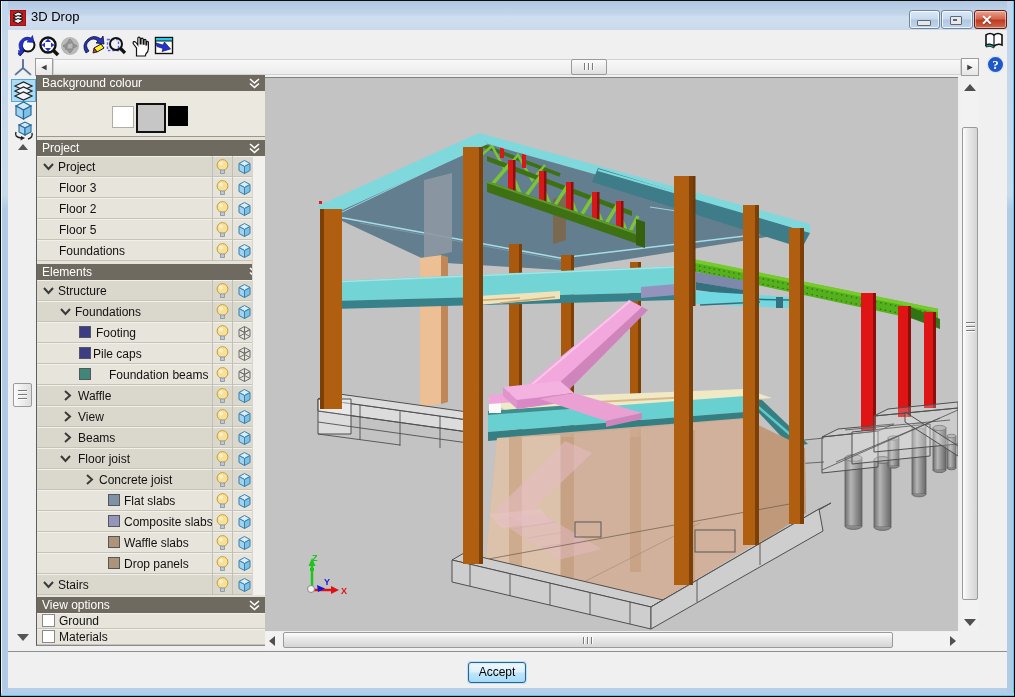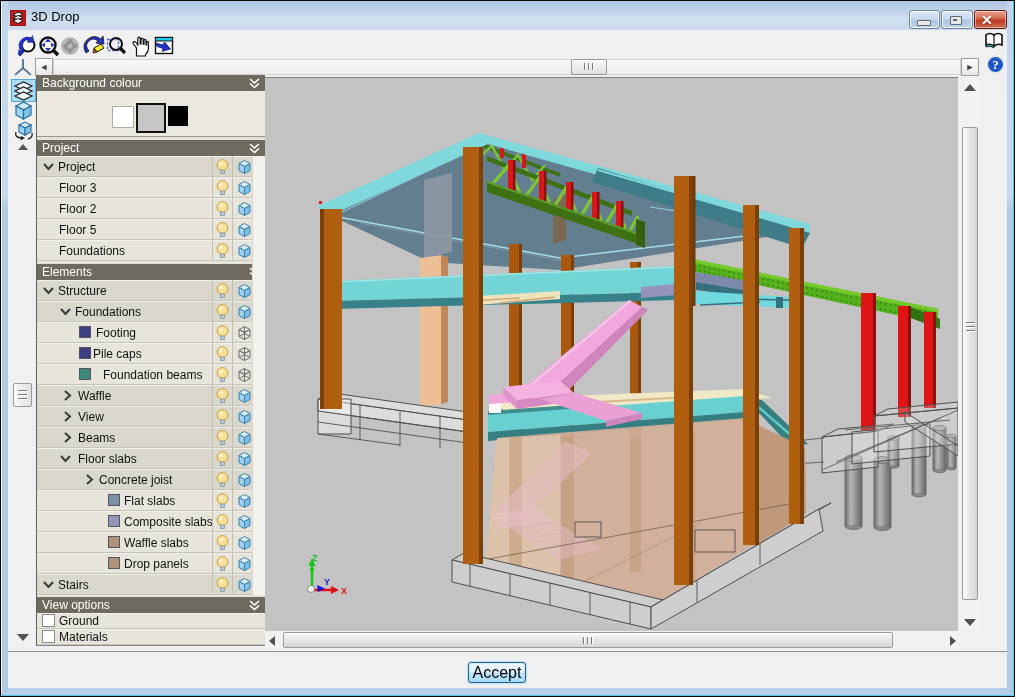--- a/index.html
+++ b/index.html
@@ -64,21 +64,21 @@
 
 #viewport{left:265px;top:77px;width:693px;height:553px;background:#c2c2c2;border-top:1px solid #808080;box-sizing:content-box;}
 
 #vtrack{left:961px;top:78px;width:18px;height:552px;background:#f2f2f2;}
 #vthumb{left:962px;top:127px;width:16px;height:473px;background:linear-gradient(90deg,#fdfdfd,#e9e9e9 40%,#d5d5d5);border:1px solid #9a9a9a;box-sizing:border-box;border-radius:2px;}
 
 #htrack{left:266px;top:632px;width:693px;height:17px;background:#f2f2f2;}
 #hthumb{left:283px;top:632px;width:610px;height:16px;background:linear-gradient(#fdfdfd,#e9e9e9 40%,#d5d5d5);border:1px solid #9a9a9a;box-sizing:border-box;border-radius:2px;}
 #sepline{left:8px;top:651px;width:999px;height:1px;background:#8f8f8f;}
 
-#accept{left:468px;top:662px;width:58px;height:21px;background:linear-gradient(#f0f8fd,#dff1fc 45%,#bfe5fa 55%,#a9dbf7);border:1px solid #2c628b;border-radius:3px;box-shadow:0 0 0 1px #b8e2f5, inset 0 0 2px #8ed4f2;box-sizing:border-box;font-size:16px;text-align:center;line-height:19px;color:#000;}
+#accept{left:468px;top:662px;width:58px;height:21px;background:linear-gradient(#f0f8fd,#dff1fc 45%,#bfe5fa 55%,#a9dbf7);border:1px solid #2c628b;border-radius:3px;box-shadow:0 0 0 1px #b8e2f5, inset 0 0 2px #8ed4f2;box-sizing:border-box;font-size:12px;text-align:center;line-height:19px;color:#000;}
 .arrglyph{color:#404040;font-size:9px;}
 svg{display:block;}
 </style>
 </head>
 <body>
 <div id="titlebar" class="abs"></div>
 <div id="client" class="abs"></div>
 
 <div id="frame-top" class="abs"></div>
 <div id="framebot" class="abs"></div>
@@ -376,21 +376,21 @@
           <polygon points="3,4.5 8.5,1.5 14,4.5 8.5,7.5"></polygon>
           <polygon points="3,4.5 8.5,7.5 8.5,14.5 3,11.5"></polygon>
           <polygon points="14,4.5 8.5,7.5 8.5,14.5 14,11.5"></polygon>
           <polyline points="3,11.5 8.5,8.5 14,11.5"></polyline>
           <line x1="8.5" y1="1.5" x2="8.5" y2="8.5"></line>
         </g>
       </svg>
     </div>
 <div class="abs prow rleaf rowline" style="left:37px;top:364px">
       <span class="swatch" style="left:42px;background:#3f8878"></span>
-      <span class="rtext" style="left:66px">Foundation beams</span>
+      <span class="rtext" style="left:72px">Foundation beams</span>
       <span class="sep1"></span>
       <span class="sep2"></span>
       <svg class="bulb" width="14" height="16">
         <circle cx="6.5" cy="6" r="5.4" fill="#f7e09a" stroke="#c9a032" stroke-width="1"></circle>
         <circle cx="5" cy="4.5" r="2" fill="#fbf0cc"></circle>
         <rect x="4.5" y="11" width="4" height="3.5" fill="#bcc8d2" stroke="#8494a0" stroke-width="0.8"></rect>
       </svg>
       <svg class="cube" width="17" height="16">
         <g fill="none" stroke="#6e6e6e" stroke-width="1">
           <polygon points="3,4.5 8.5,1.5 14,4.5 8.5,7.5"></polygon>
@@ -460,21 +460,21 @@
         <polygon points="3,4.5 8.5,7.5 8.5,14.5 3,11.5" fill="#9fd3f0" stroke="#3d7fa8" stroke-width="1"></polygon>
         <polygon points="14,4.5 8.5,7.5 8.5,14.5 14,11.5" fill="#7cc1e7" stroke="#3d7fa8" stroke-width="1"></polygon>
       </svg>
     </div>
 <div class="abs prow rparent rowline" style="left:37px;top:448px">
       <span class="tchev" style="left:23px">
         <svg width="11" height="11">
           <polyline points="1,3 5.5,8 10,3" fill="none" stroke="#3a3a3a" stroke-width="2"></polyline>
         </svg>
       </span>
-      <span class="rtext" style="left:41px">Floor slabs</span>
+      <span class="rtext" style="left:41px">Floor joist</span>
       <span class="sep1"></span>
       <span class="sep2"></span>
       <svg class="bulb" width="14" height="16">
         <circle cx="6.5" cy="6" r="5.4" fill="#f7e09a" stroke="#c9a032" stroke-width="1"></circle>
         <circle cx="5" cy="4.5" r="2" fill="#fbf0cc"></circle>
         <rect x="4.5" y="11" width="4" height="3.5" fill="#bcc8d2" stroke="#8494a0" stroke-width="0.8"></rect>
       </svg>
       <svg class="cube" width="17" height="16">
         <polygon points="3,4.5 8.5,1.5 14,4.5 8.5,7.5" fill="#d9eefb" stroke="#3d7fa8" stroke-width="1"></polygon>
         <polygon points="3,4.5 8.5,7.5 8.5,14.5 3,11.5" fill="#9fd3f0" stroke="#3d7fa8" stroke-width="1"></polygon>

